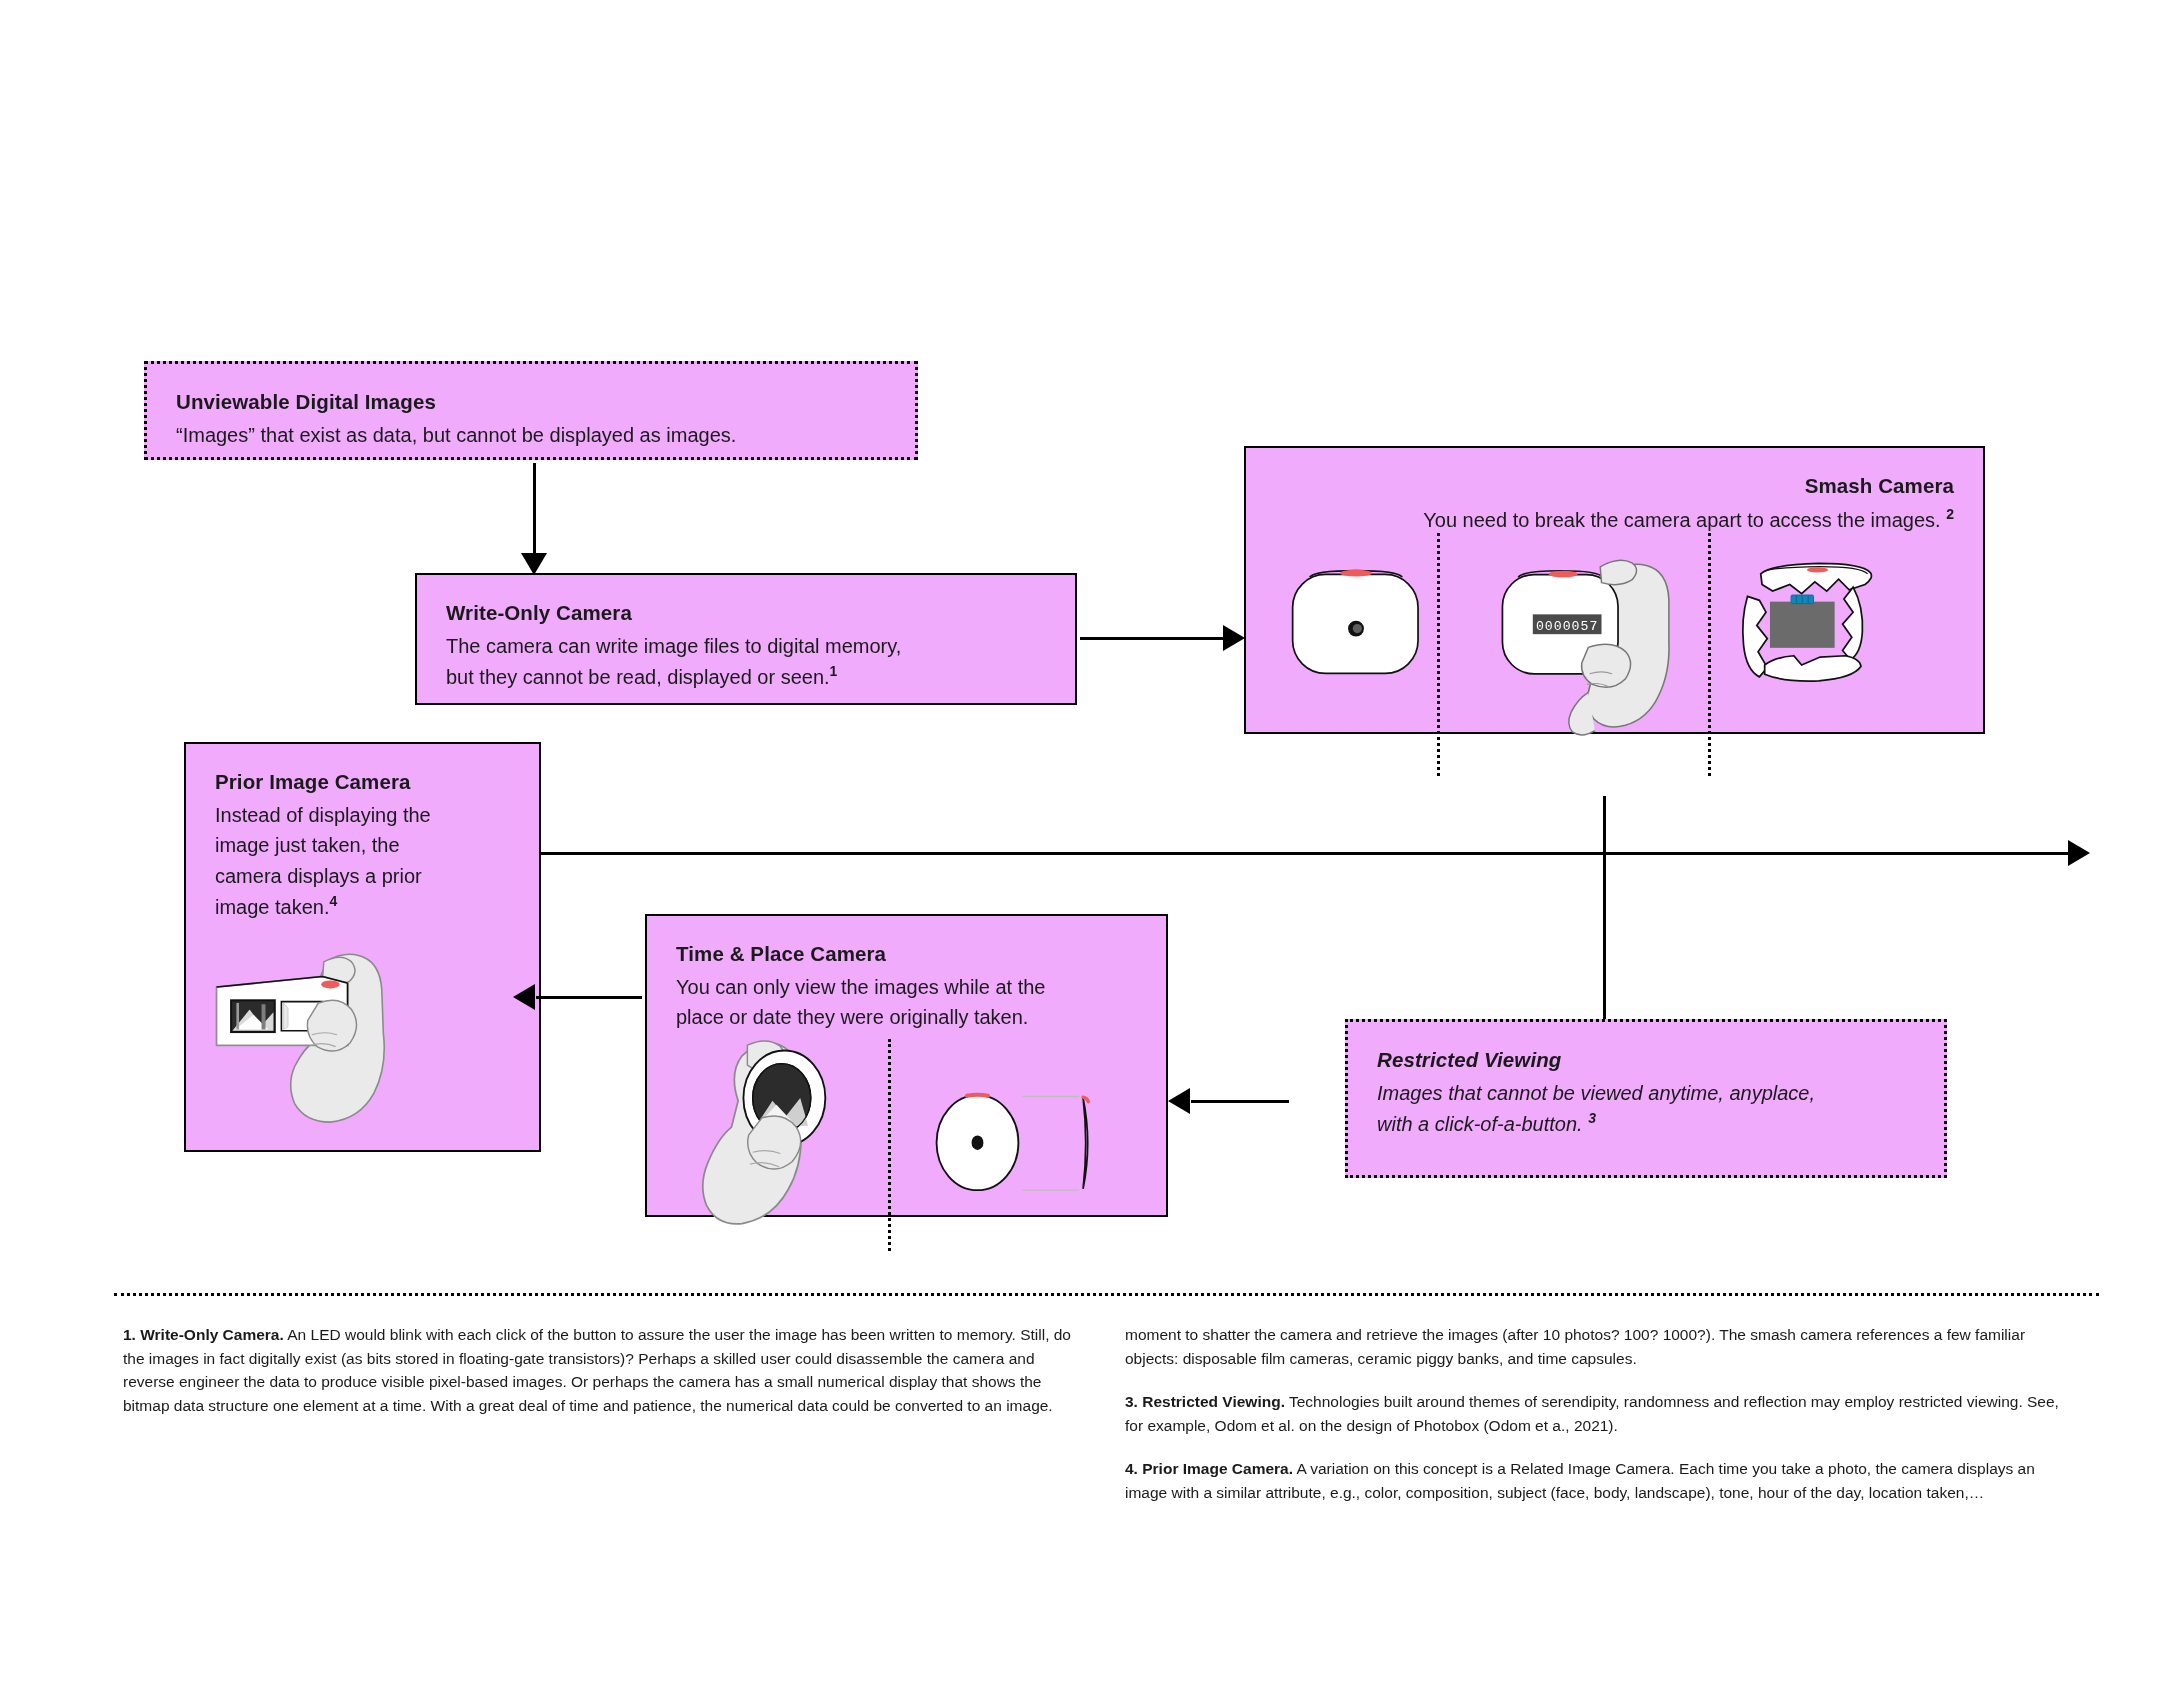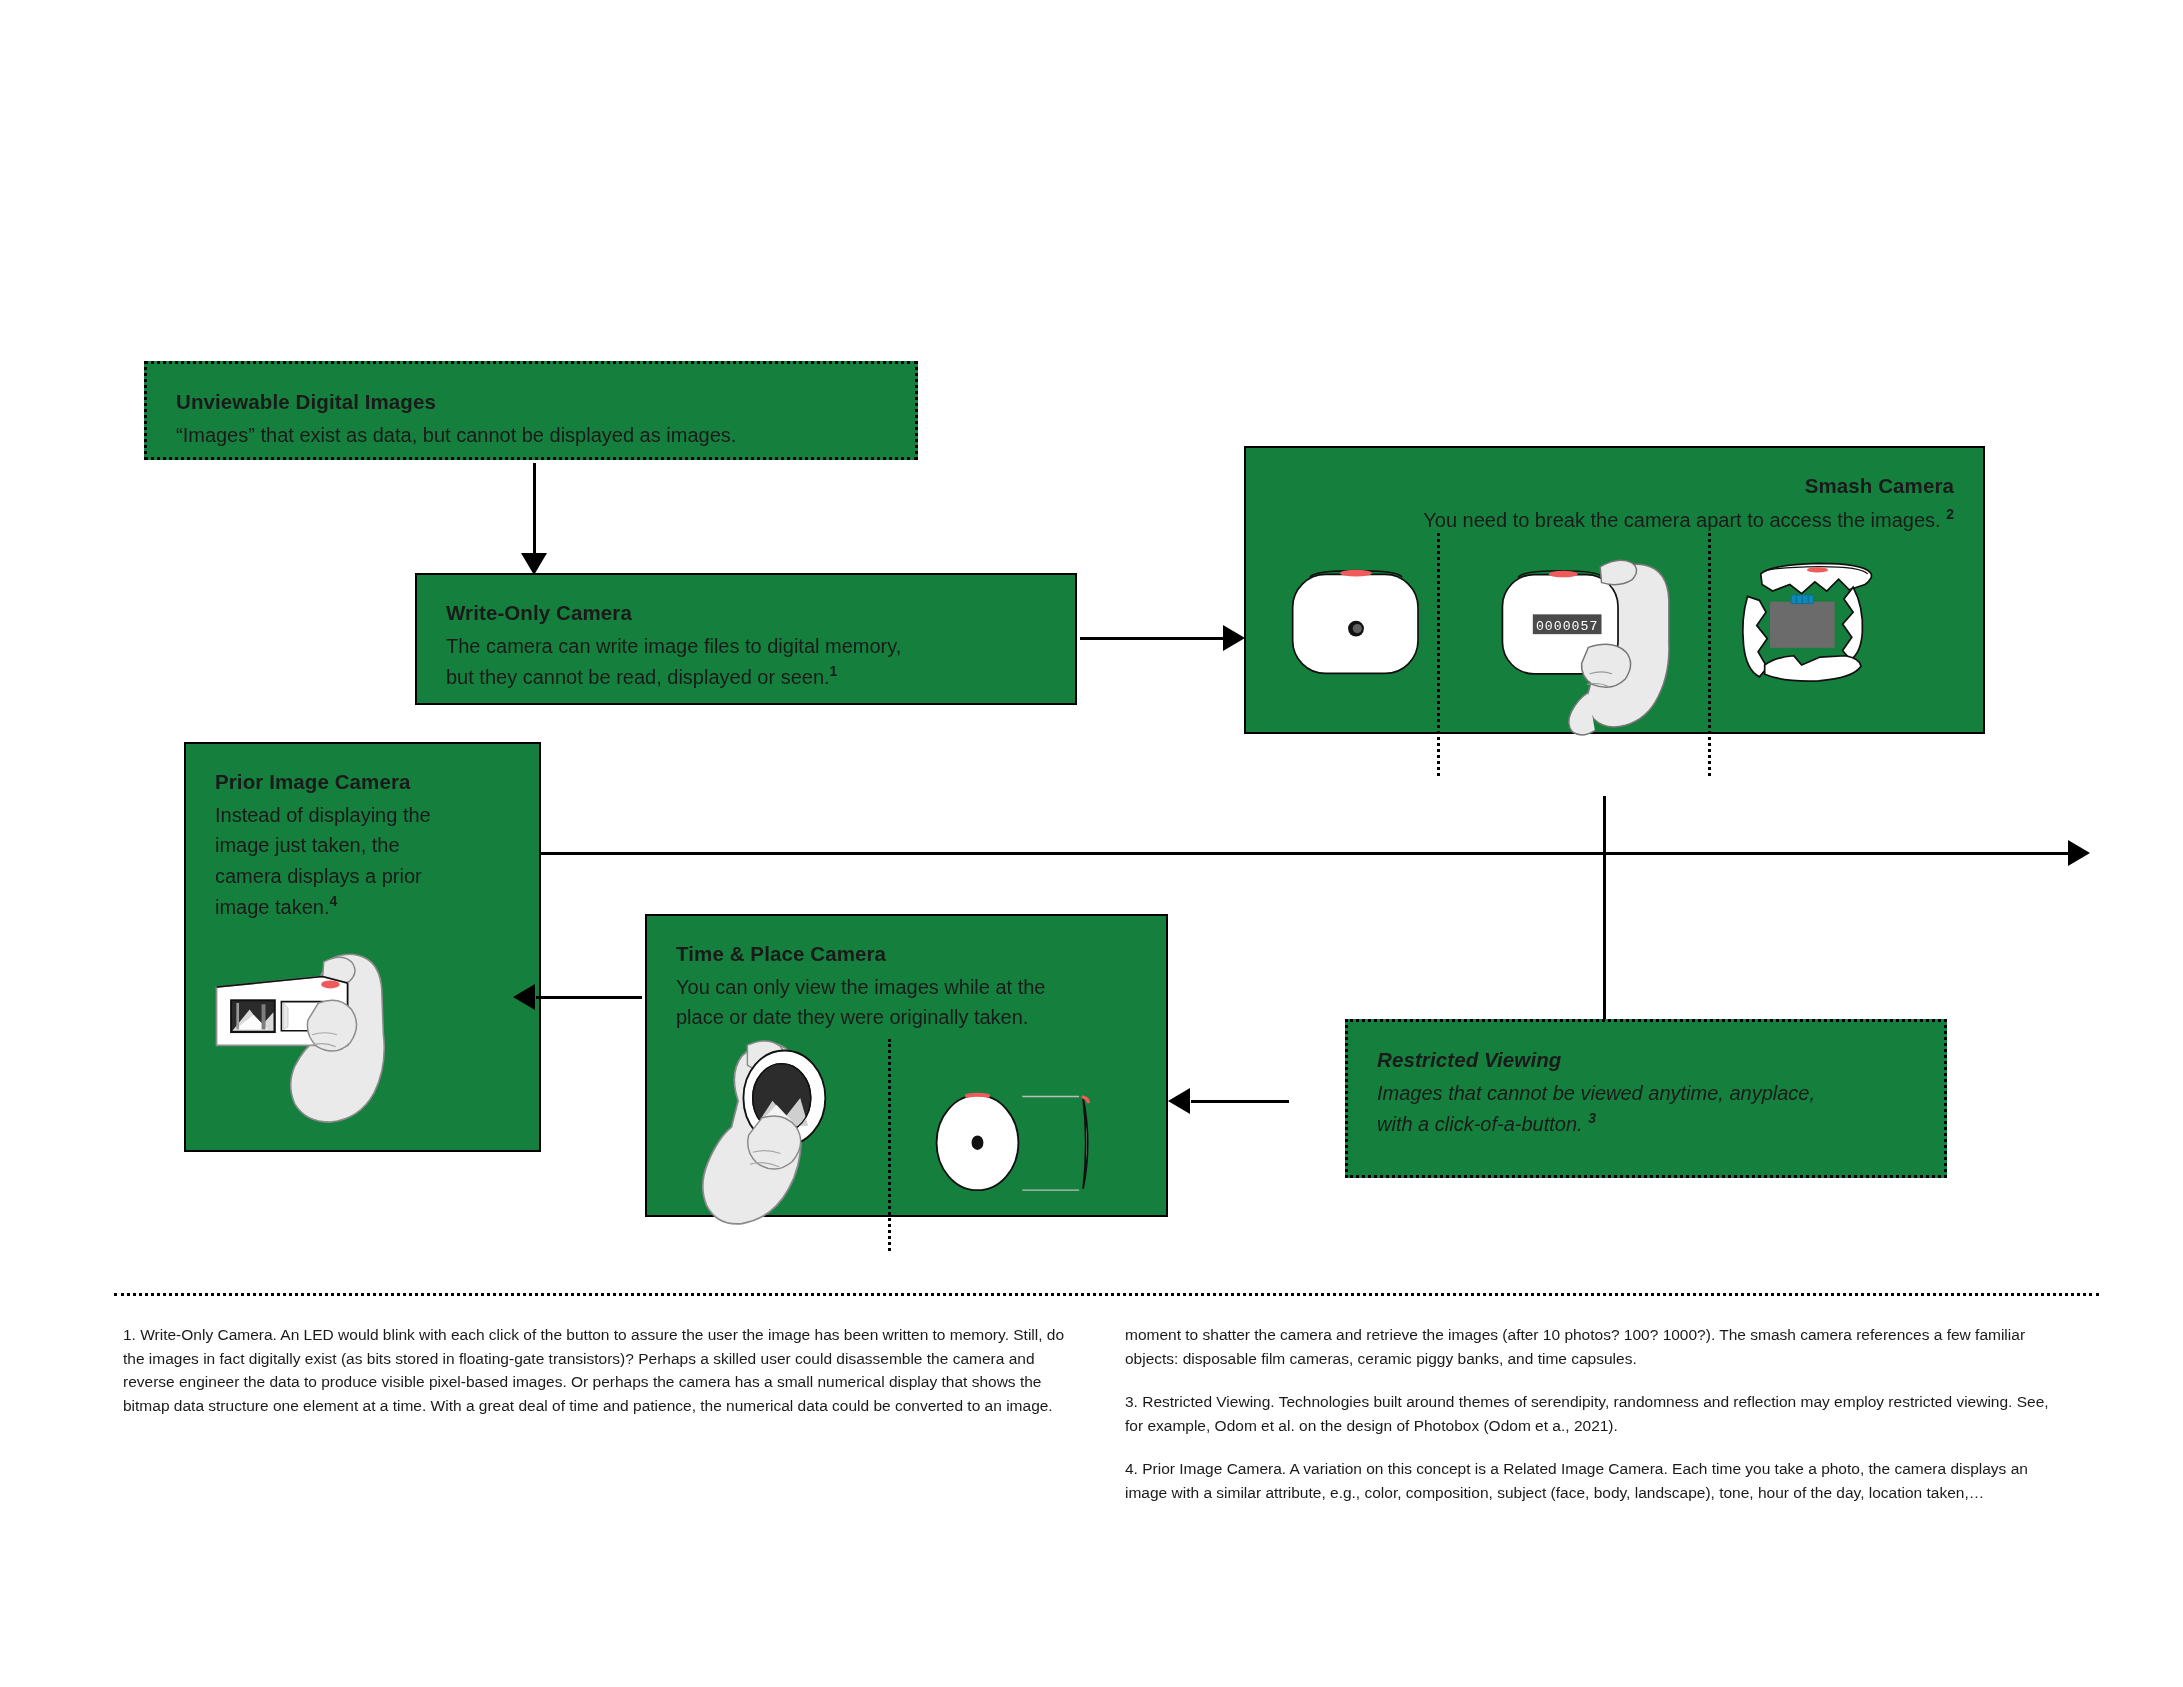--- a/index.html
+++ b/index.html
@@ -19,21 +19,21 @@
     position: absolute;
     left: 0; top: 0;
     width: 2183px;
     height: 1687px;
   }
 
   
   .box {
     position: absolute;
     box-sizing: border-box;
-    background: #15803d;
+    background: #f0abfc;
   }
   .box.solid { border: 2px solid #000000; }
   .box.dotted { border: 3.3px dotted #000000; }
 
   .box-title {
     font-weight: bold;
     font-size: 20.5px;
     letter-spacing: 0.1px;
     line-height: 1.25;
     margin: 0 0 5.3px 0;
@@ -90,21 +90,21 @@
   .footsep {
     position: absolute;
     border-top: 3.3px dotted #000000;
   }
   .footcol {
     position: absolute;
     font-size: 15.5px;
     line-height: 1.52;
   }
   .footnote { margin: 0 0 20px 0; }
-  .footnote b { font-weight: normal; }
+  .footnote b { font-weight: bold; }
 </style>
 </head>
 <body>
 
 <div id="canvas">
 
   <div class="box dotted pad-a" style="left:144px; top:361px; width:774px; height:99px;">
     <div class="box-title">Unviewable Digital Images</div>
     <div class="box-desc">“Images” that exist as data, but cannot be displayed as images.</div>
   </div>

